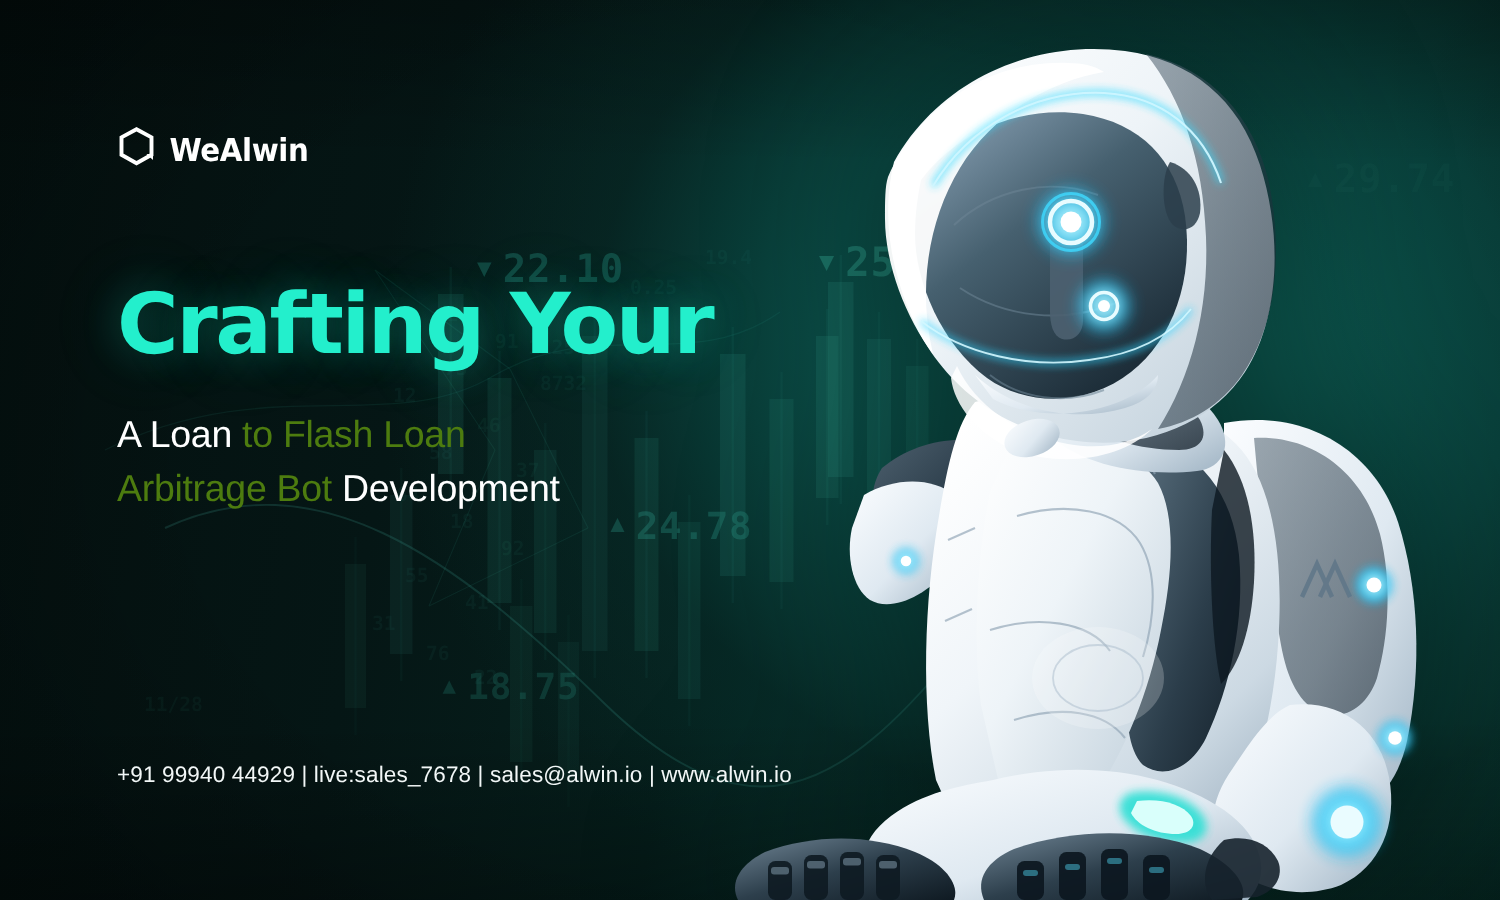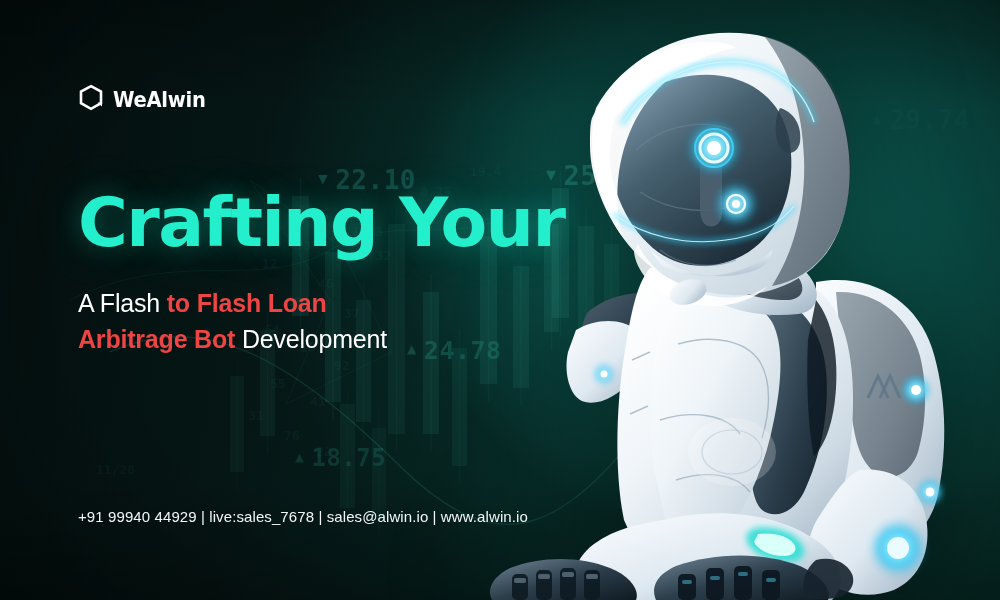--- a/index.html
+++ b/index.html
@@ -56,37 +56,37 @@
     font-weight:bold;
     letter-spacing:-0.3px;
     font-family:"DejaVu Sans", sans-serif;
     transform:scaleX(0.93);
     transform-origin:left center;
   }
   
   #copy { position:absolute; left:78px; top:186px; z-index:9; width:520px; }
   #headline {
     color:#23efcc;
-    font-size:68px;
+    font-size:56px;
     line-height:1.09;
     font-weight:bold;
     letter-spacing:-1.6px;
     font-family:"DejaVu Sans", sans-serif;
     text-shadow:0 0 26px rgba(35,239,204,0.30), 0 0 60px rgba(20,200,170,0.16);
   }
   #headline .l2 { display:block; }
   #subhead {
     margin-top:26px;
     font-size:25px;
     line-height:1.42;
     color:#ffffff;
     letter-spacing:-0.2px;
     font-weight:normal;
   }
-  #subhead .hl { color:#ef4444; font-weight:bold; }
+  #subhead .hl { color:#4d7c0f; font-weight:normal; }
   
   #contact {
     position:absolute; left:78px; top:508px;
     color:#f2f7f7;
     font-size:15px;
     letter-spacing:0.1px;
     white-space:nowrap;
     z-index:9;
     font-family:"Liberation Sans", sans-serif;
   }
@@ -435,20 +435,20 @@
       <path d="M19.6 18.6 L24 22.6 L24 18.6 Z" fill="#ffffff"></path>
     </svg>
     <span class="wordmark">WeAlwin</span>
   </div>
 
   <div id="copy">
     <h1 id="headline">
       <span>Crafting Your</span>
     </h1>
     <div id="subhead">
-      <span>A Flash </span><span class="hl">to Flash Loan</span><br>
+      <span>A Loan </span><span class="hl">to Flash Loan</span><br>
       <span class="hl">Arbitrage Bot</span><span> Development</span>
     </div>
   </div>
 
   <div id="contact">+91 99940 44929 | live:sales_7678 | sales@alwin.io | www.alwin.io</div>
 
 </div>
 
 </body></html>

